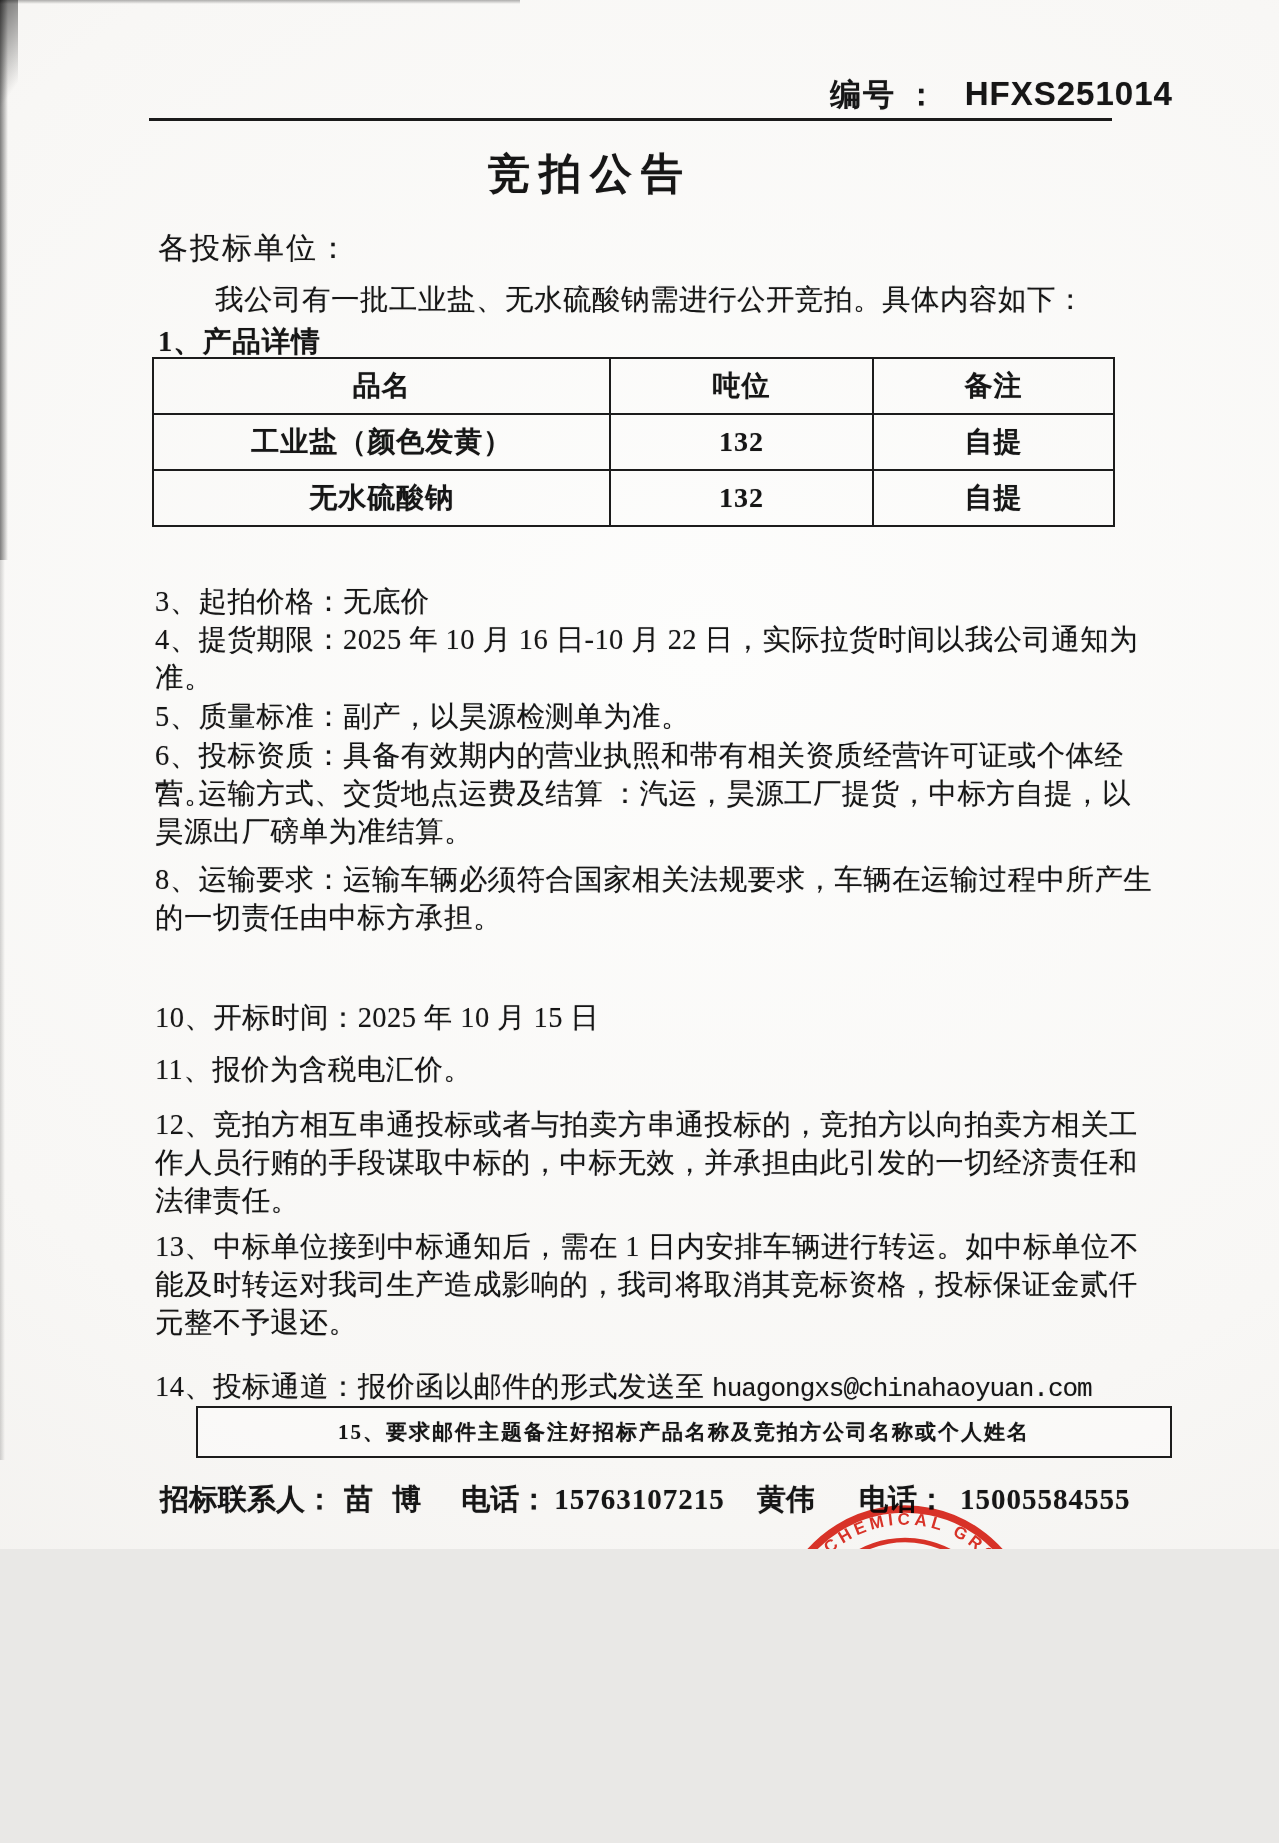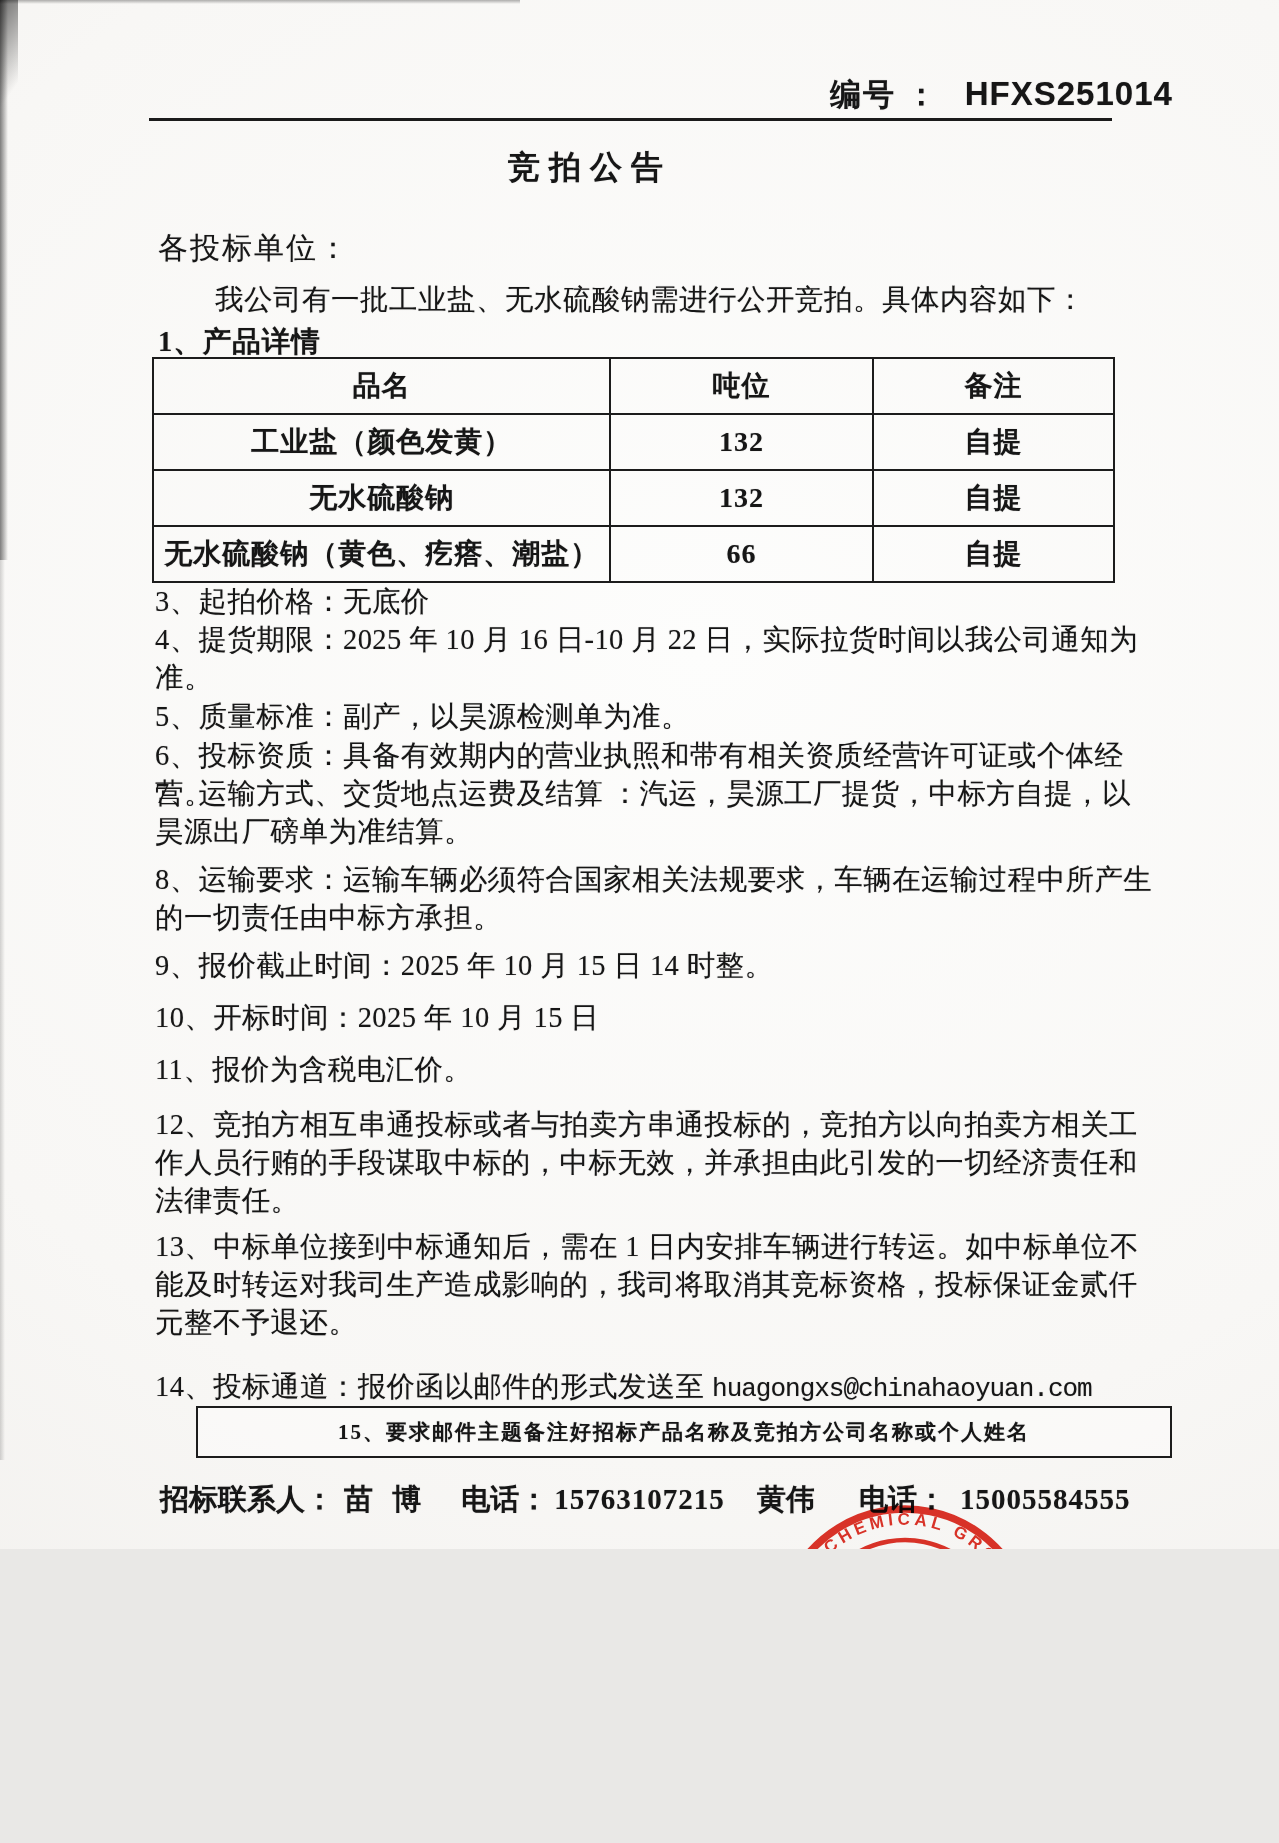--- a/index.html
+++ b/index.html
@@ -21,21 +21,21 @@
     background:linear-gradient(125deg,rgba(0,0,0,.55),rgba(0,0,0,0) 70%);}
   .edge-top{position:absolute;left:0;top:0;width:520px;height:4px;
     background:linear-gradient(to bottom,rgba(0,0,0,.30),rgba(0,0,0,0));}
   
   .doc-number{position:absolute;left:830px;top:74px;display:flex;align-items:baseline;gap:26px;}
   .doc-number .lbl{font-size:31px;font-weight:bold;letter-spacing:2px;}
   .doc-number .val{font-family:"Liberation Sans","DejaVu Sans",sans-serif;
     font-size:33px;font-weight:bold;letter-spacing:1px;}
   .head-rule{position:absolute;left:149px;top:118px;width:963px;height:3px;background:#1b1b1b;}
   .doc-title{position:absolute;left:0;top:146px;width:1180px;text-align:center;
-    font-size:32px;font-weight:bold;letter-spacing:9px;}
+    font-size:42px;font-weight:bold;letter-spacing:9px;}
   .greeting{position:absolute;left:158px;top:228px;font-size:30px;font-weight:400;letter-spacing:2px;}
   .intro{position:absolute;left:158px;top:281px;width:1000px;font-size:28.5px;line-height:38px;
     text-indent:2em;letter-spacing:.5px;}
   .sec1{position:absolute;left:158px;top:323px;font-size:28.5px;font-weight:600;letter-spacing:1px;}
   
   table.products{position:absolute;left:152px;top:357px;width:963px;border-collapse:collapse;table-layout:fixed;}
   table.products td,table.products th{border:2.4px solid #1c1c1c;height:44px;
     text-align:center;vertical-align:middle;font-size:28px;font-weight:600;padding:8px;letter-spacing:1px;}
   col.c1{width:47.6%;} col.c2{width:27.3%;} col.c3{width:25.1%;}
   
@@ -101,35 +101,29 @@
     <tr>
       <td class="txt">工业盐（颜色发黄）</td>
       <td class="txt">132</td>
       <td class="txt">自提</td>
     </tr>
     <tr>
       <td class="txt">无水硫酸钠</td>
       <td class="txt">132</td>
       <td class="txt">自提</td>
     </tr>
-    <tr>
-      <td class="txt">无水硫酸钠（黄色、疙瘩、潮盐）</td>
-      <td class="txt">66</td>
-      <td class="txt">自提</td>
-    </tr>
   </tbody>
     </table>
 
   <div class="term t3 txt">3、起拍价格：无底价</div>
   <div class="term t4 txt">4、提货期限：2025 年 10 月 16 日-10 月 22 日，实际拉货时间以我公司通知为准。</div>
   <div class="term t5 txt">5、质量标准：副产，以昊源检测单为准。</div>
   <div class="term t6 txt">6、投标资质：具备有效期内的营业执照和带有相关资质经营许可证或个体经营。</div>
   <div class="term t7 txt">7、运输方式、交货地点运费及结算 ：汽运，昊源工厂提货，中标方自提，以昊源出厂磅单为准结算。</div>
   <div class="term t8 txt">8、运输要求：运输车辆必须符合国家相关法规要求，车辆在运输过程中所产生的一切责任由中标方承担。</div>
-  <div class="term t9 txt">9、报价截止时间：2025 年 10 月 15 日 14 时整。</div>
   <div class="term t10 txt">10、开标时间：2025 年 10 月 15 日</div>
   <div class="term t11 txt">11、报价为含税电汇价。</div>
   <div class="term t12 txt">12、竞拍方相互串通投标或者与拍卖方串通投标的，竞拍方以向拍卖方相关工作人员行贿的手段谋取中标的，中标无效，并承担由此引发的一切经济责任和法律责任。</div>
   <div class="term t13 txt">13、中标单位接到中标通知后，需在 1 日内安排车辆进行转运。如中标单位不能及时转运对我司生产造成影响的，我司将取消其竞标资格，投标保证金贰仟元整不予退还。</div>
   <div class="term t14 txt"><span>14、投标通道：报价函以邮件的形式发送至 </span><span class="email">huagongxs@chinahaoyuan.com</span></div>
 
   <div class="box15 txt">15、要求邮件主题备注好招标产品名称及竞拍方公司名称或个人姓名</div>
 
   <div class="contacts-left txt">
     <span>招标联系人：</span>

